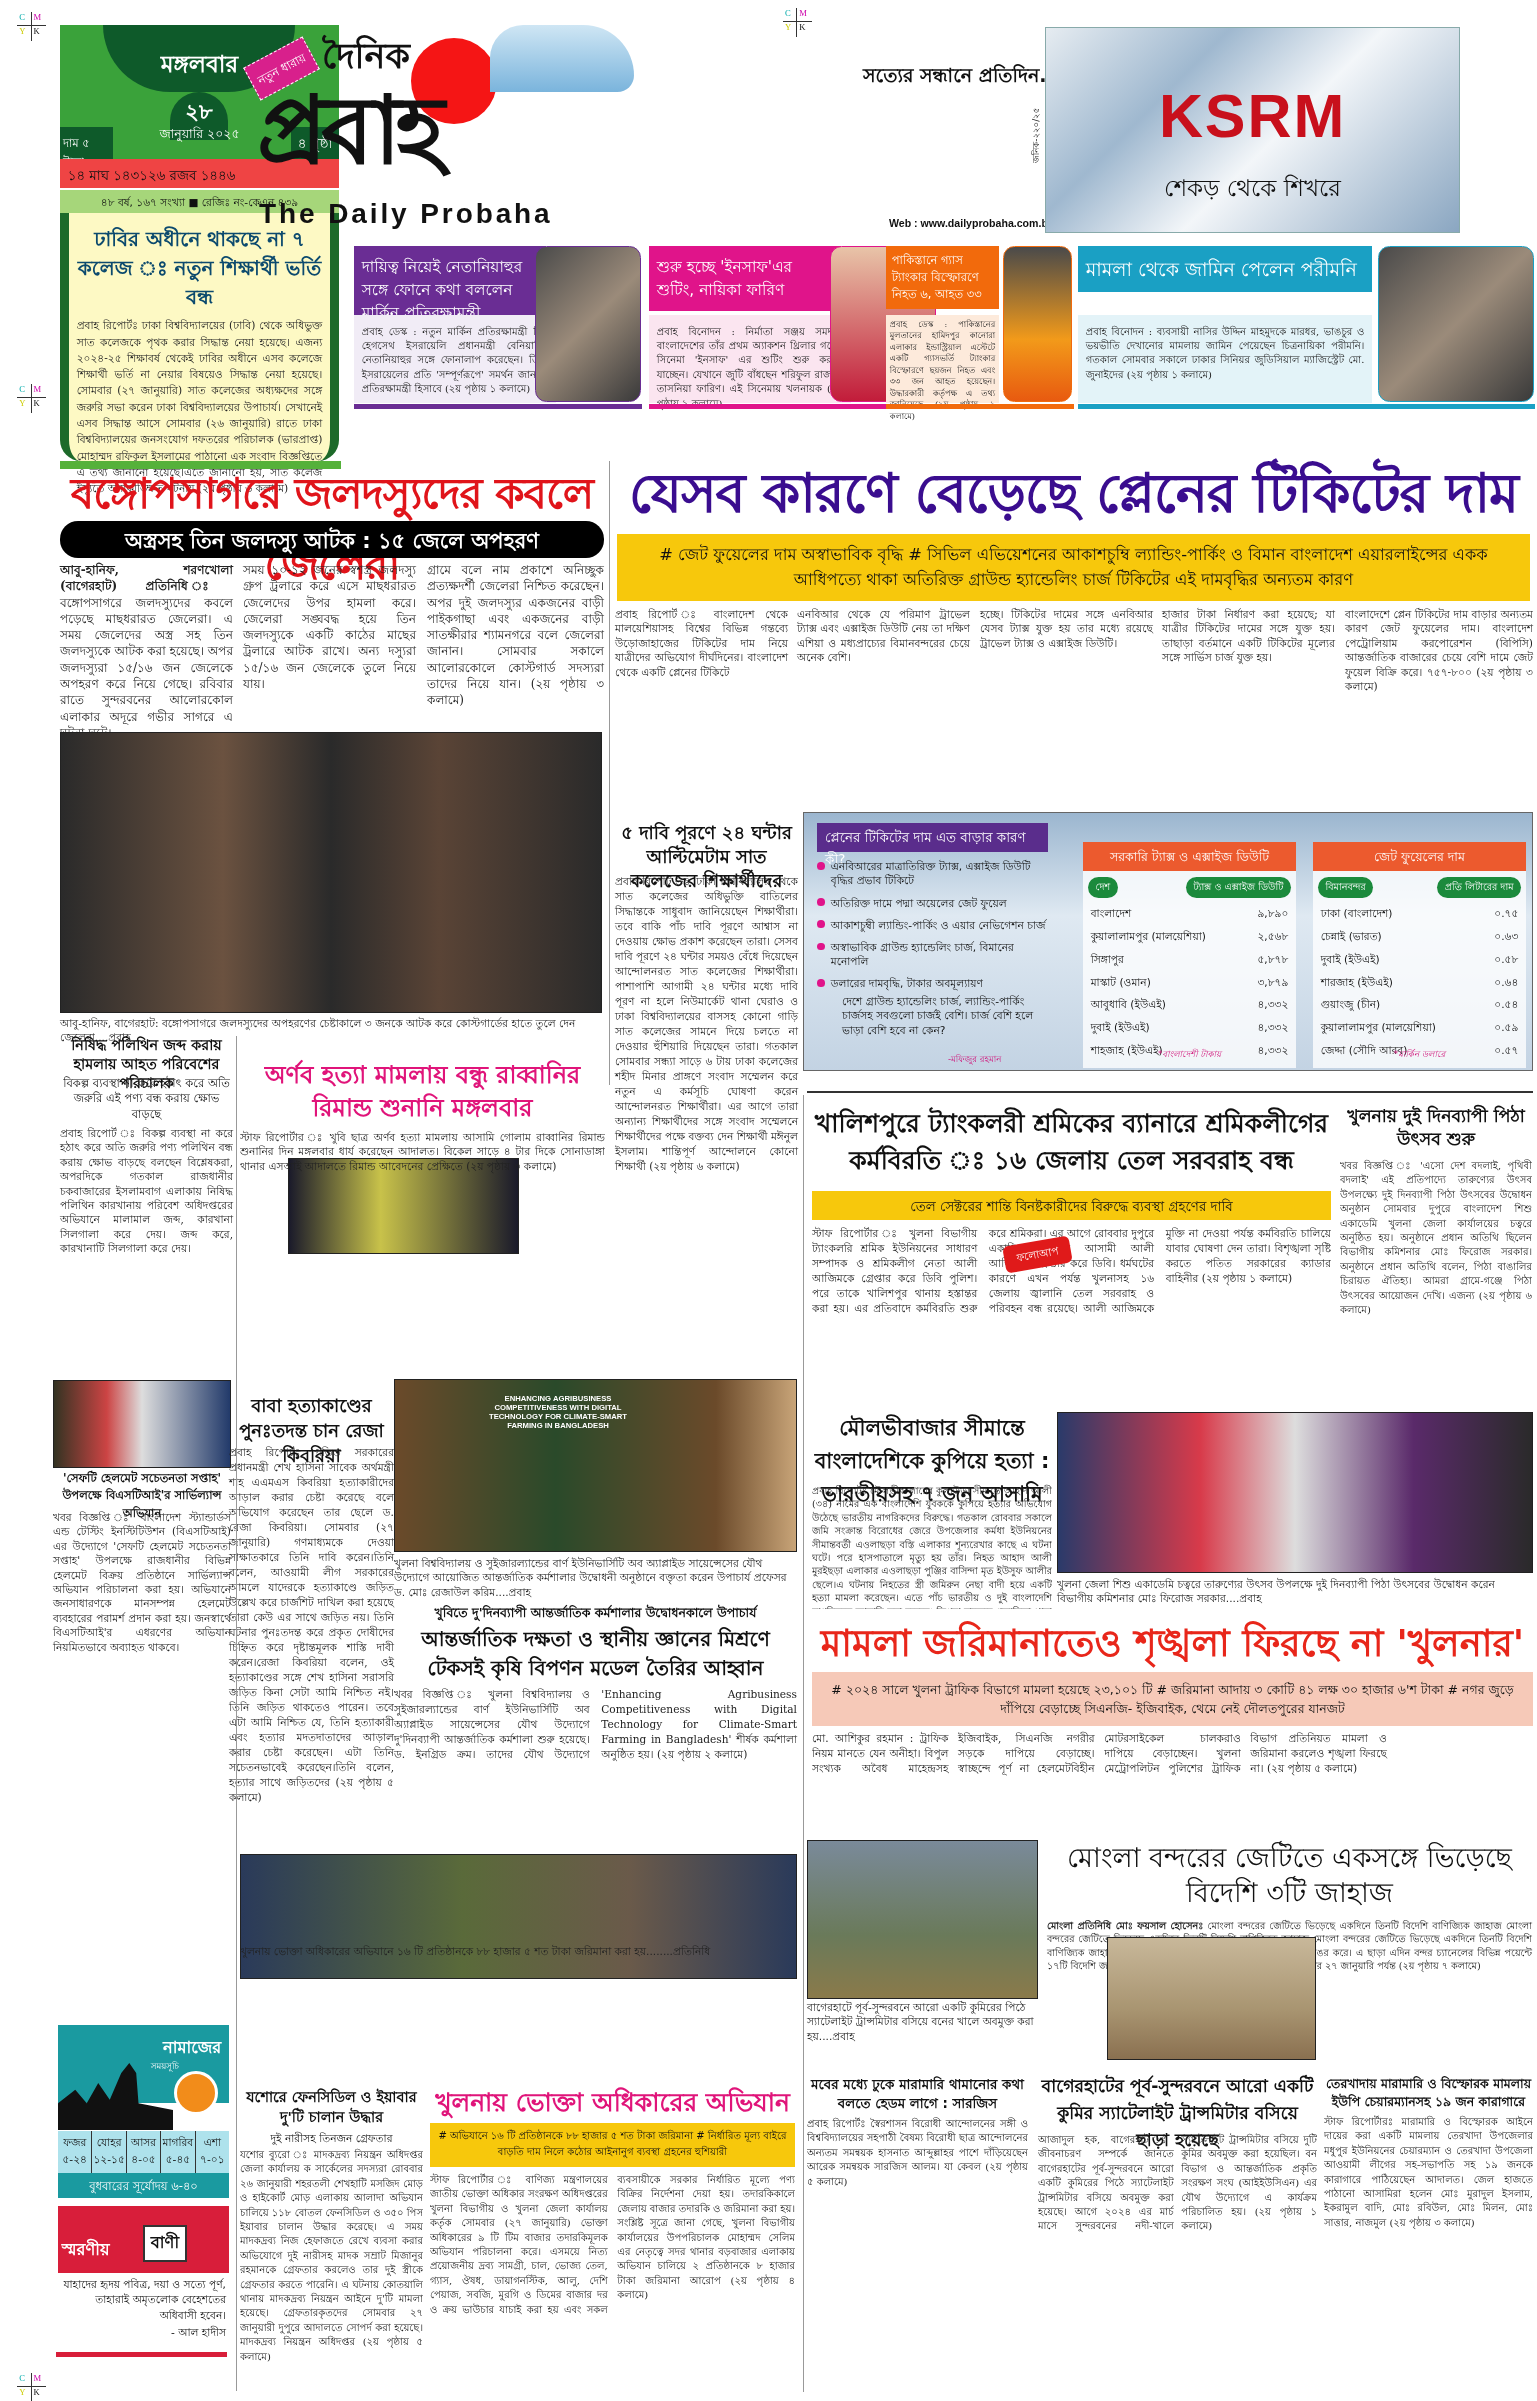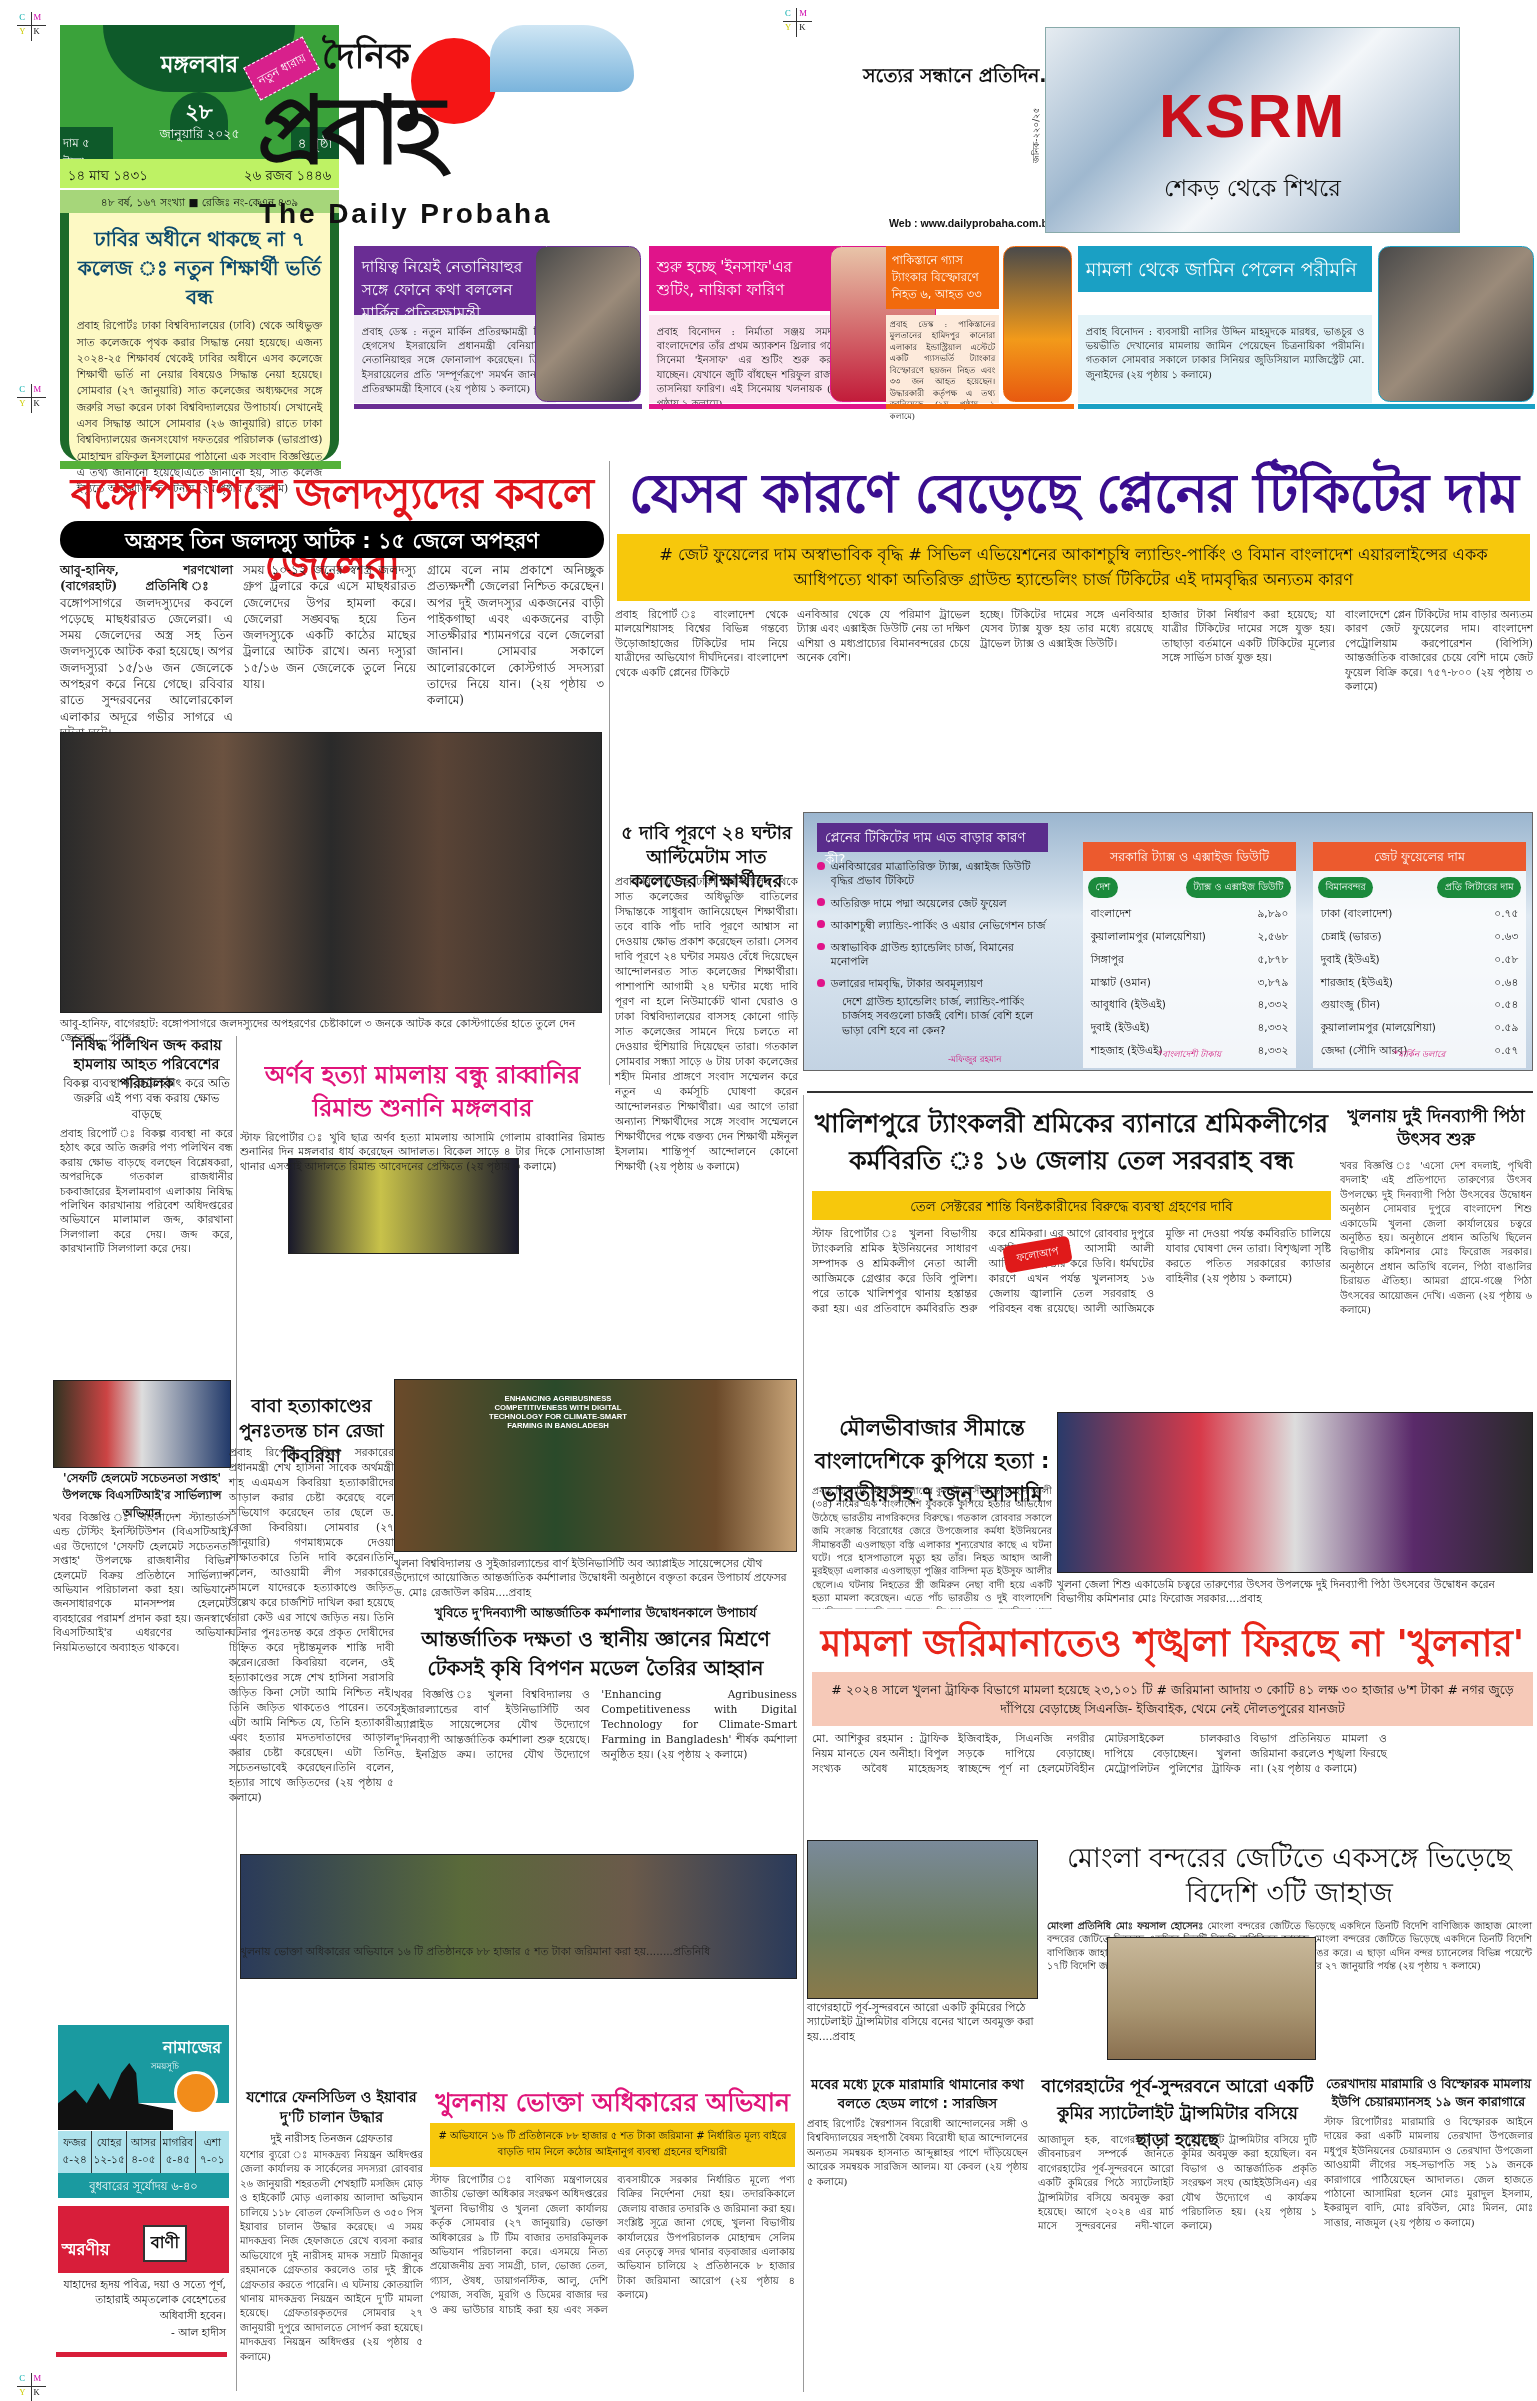--- a/index.html
+++ b/index.html
@@ -17,21 +17,21 @@
   .rule-v { position: absolute; width: 1px; background: #999; }
 
   
   .date-box { left: 60px; top: 25px; width: 279px; height: 134px; background: #3aa23a; }
   .date-arc { position: absolute; left: 43px; top: 0; width: 192px; height: 67px; background: #0e5a2a; border-radius: 0 0 96px 96px; }
   .date-day { position: absolute; left: 0; right: 0; top: 21px; text-align: center; color: #fff; font-size: 23px; font-weight: bold; }
   .date-num { position: absolute; left: 110px; top: 67px; width: 58px; height: 48px; background: #0e5a2a; border-radius: 29px 29px 0 0; color: #fff; text-align: center; font-size: 21px; font-weight: bold; padding-top: 3.8px; }
   .date-month { position: absolute; left: 0; right: 0; top: 100px; text-align: center; color: #fff; font-size: 12.5px; }
   .price { position: absolute; left: 0; top: 102px; width: 53px; height: 33px; background: #0e5a2a; color: #fff; font-size: 11.5px; padding: 7.7px 2.9px; }
   .pages { position: absolute; right: 0; top: 102px; width: 48px; height: 33px; background: #0e5a2a; color: #fff; font-size: 13.4px; padding: 6.7px 2.9px; text-align: center; }
-  .cal-row { left: 60px; top: 159px; width: 279px; height: 29px; background: #bef264; font-size: 13.4px; padding: 6.7px 7.7px; display: flex; justify-content: space-between; }
+  .cal-row { left: 60px; top: 159px; width: 279px; height: 29px; background: #ef4444; font-size: 13.4px; padding: 6.7px 7.7px; display: flex; }
   .reg-row { left: 60px; top: 190px; width: 279px; height: 23px; background: #a6d67a; font-size: 10.6px; text-align: center; padding-top: 4.8px; }
   .lead-box { left: 60px; top: 213px; width: 279px; height: 248px; background: #fdf9c4; border-left: 9.6px solid #1d6a2a; border-right: 9.6px solid #1d6a2a; border-radius: 0 0 21px 21px; }
   .lead-box h2 { color: #0c4a6e; font-size: 20px; line-height: 29px; text-align: center; padding: 11.5px 3.8px 5.8px; }
   .lead-box p { padding: 0 7.7px; font-size: 10.6px; line-height: 16.3px; }
   .lead-bottom { left: 60px; top: 461px; width: 281px; height: 7.7px; background: #55b13a; }
 
   .nuton { left: 248px; top: 50px; width: 67px; height: 37px; background: #d8208c; color: #fff; font-size: 11.5px; transform: rotate(-28deg); text-align: center; padding-top: 9.6px; border: 1px dashed #fff; }
   .doinik { left: 322px; top: 29px; font-size: 35px; font-weight: bold; }
   .sun { left: 411px; top: 38px; width: 86px; height: 86px; background: #f51515; border-radius: 50%; }
   .cloud { left: 490px; top: 25px; width: 144px; height: 67px; background: linear-gradient(180deg,#cfe6f4,#7ab4dc); border-radius: 38px 58px 19px 0; }

